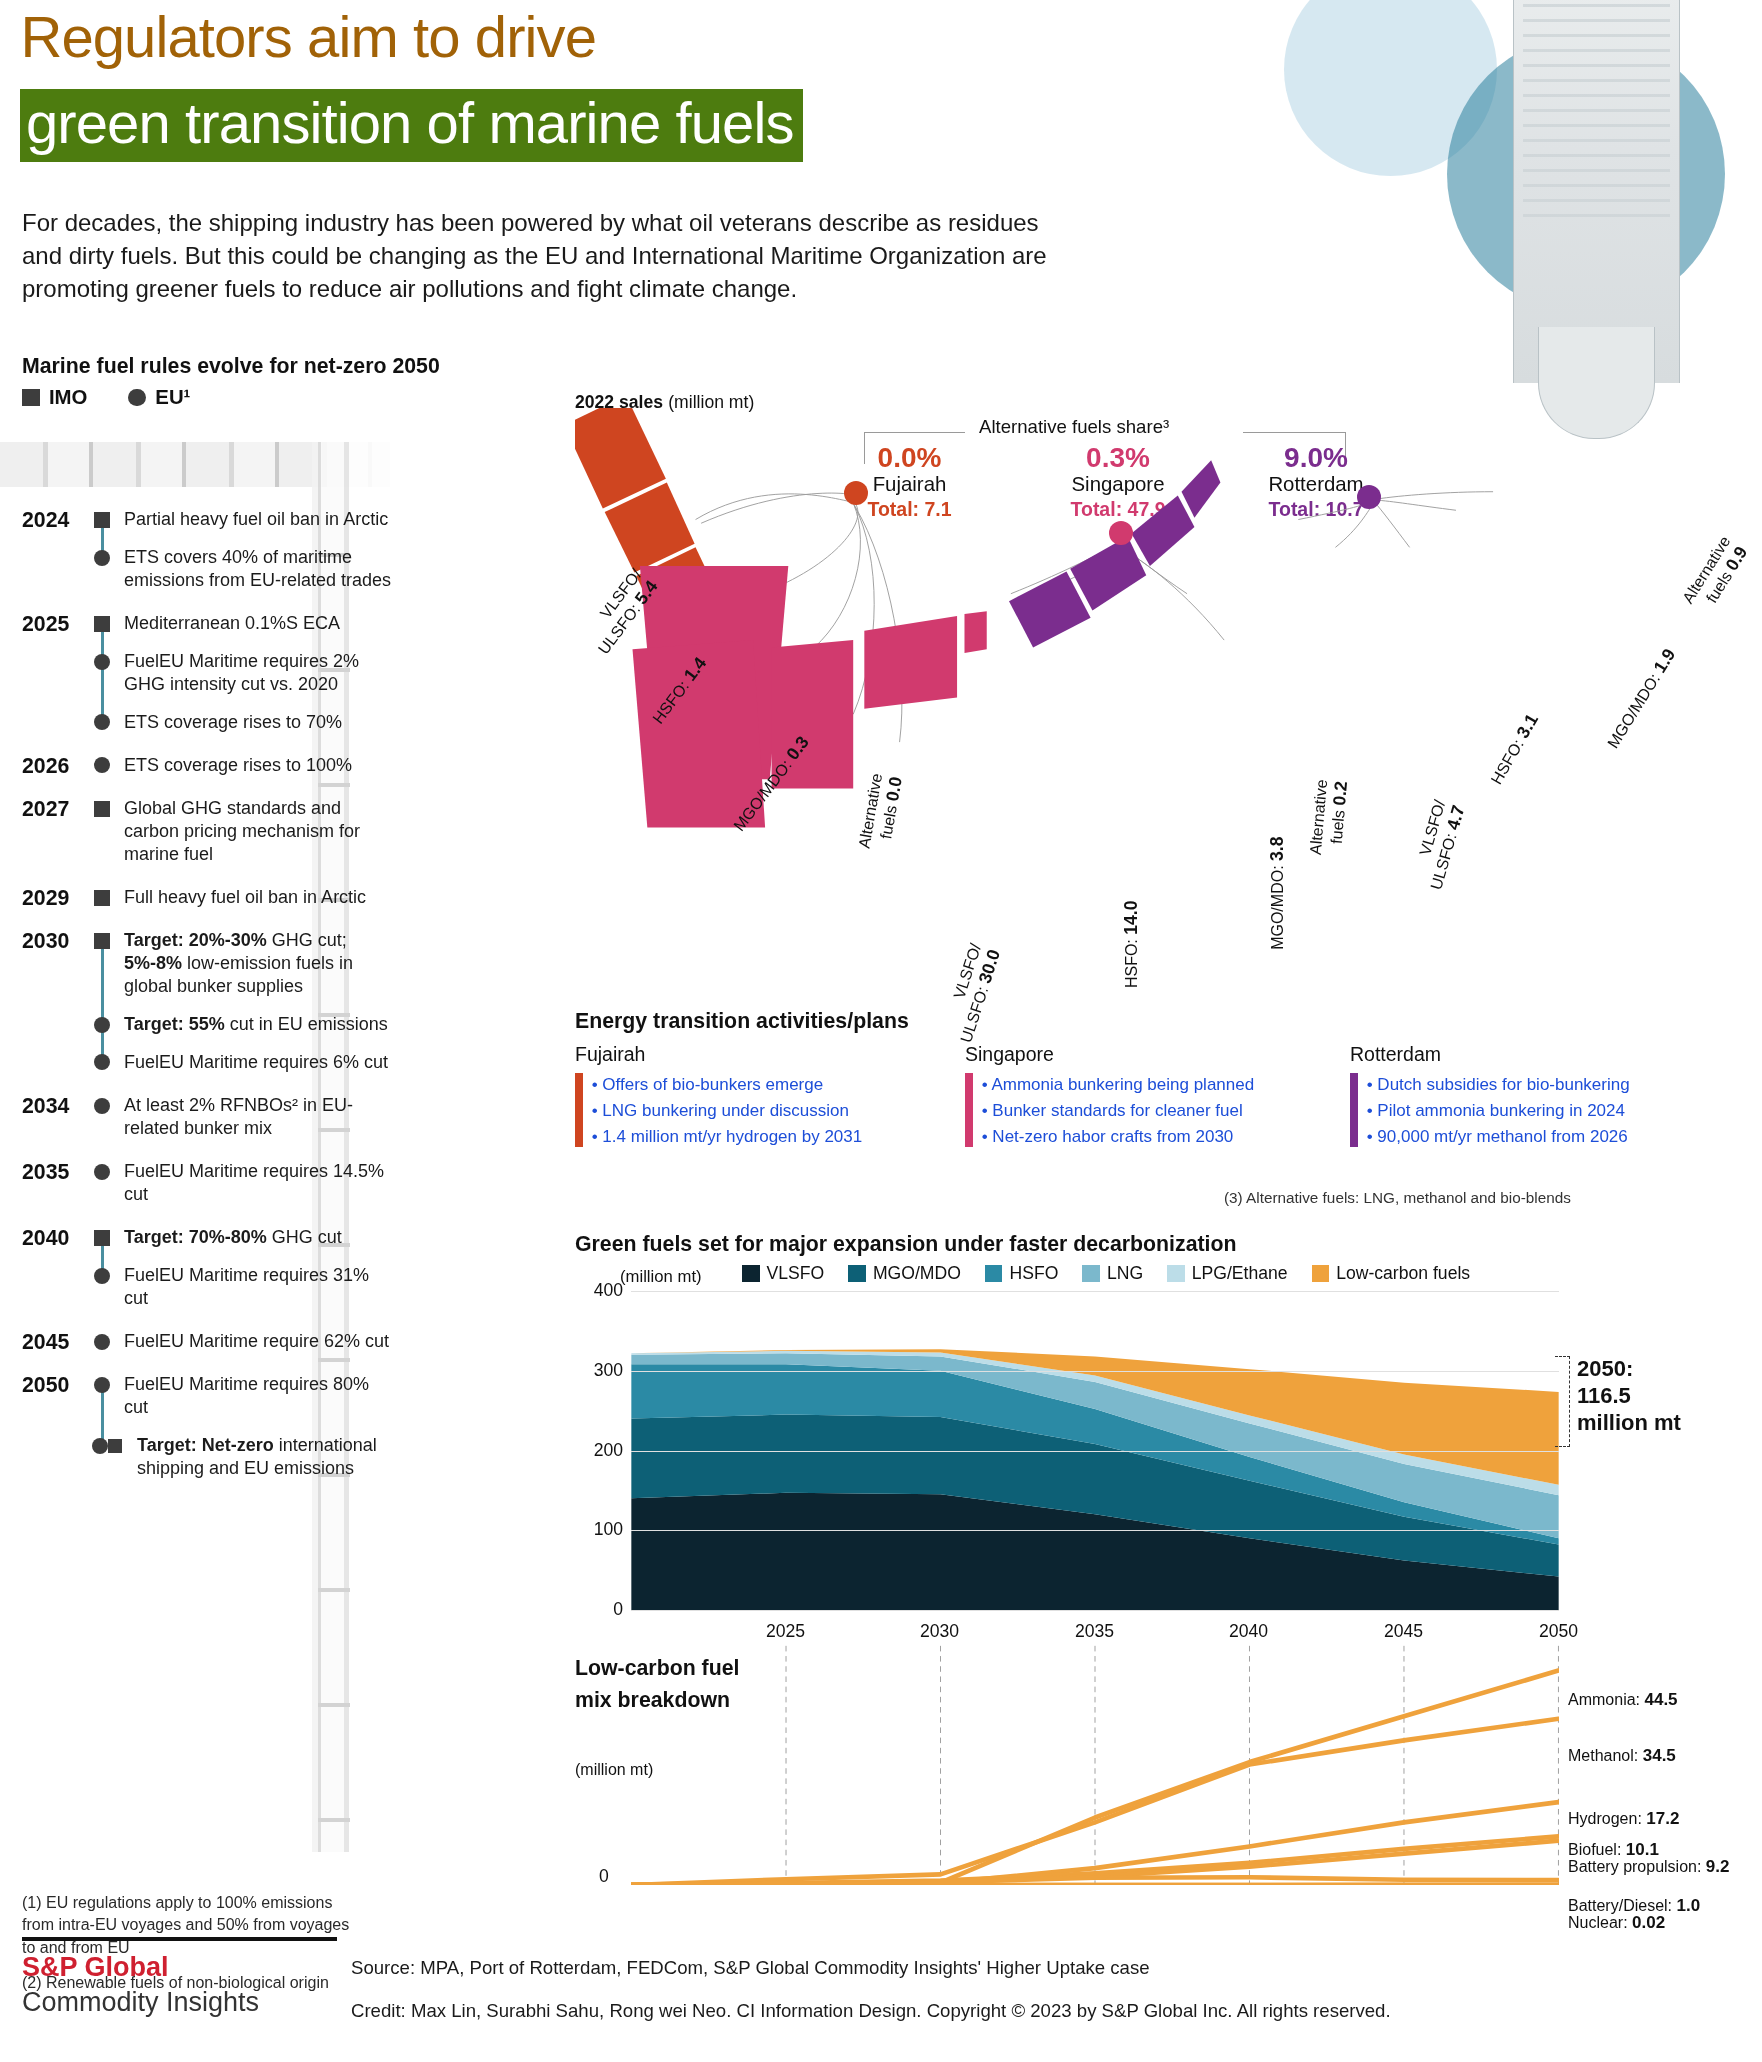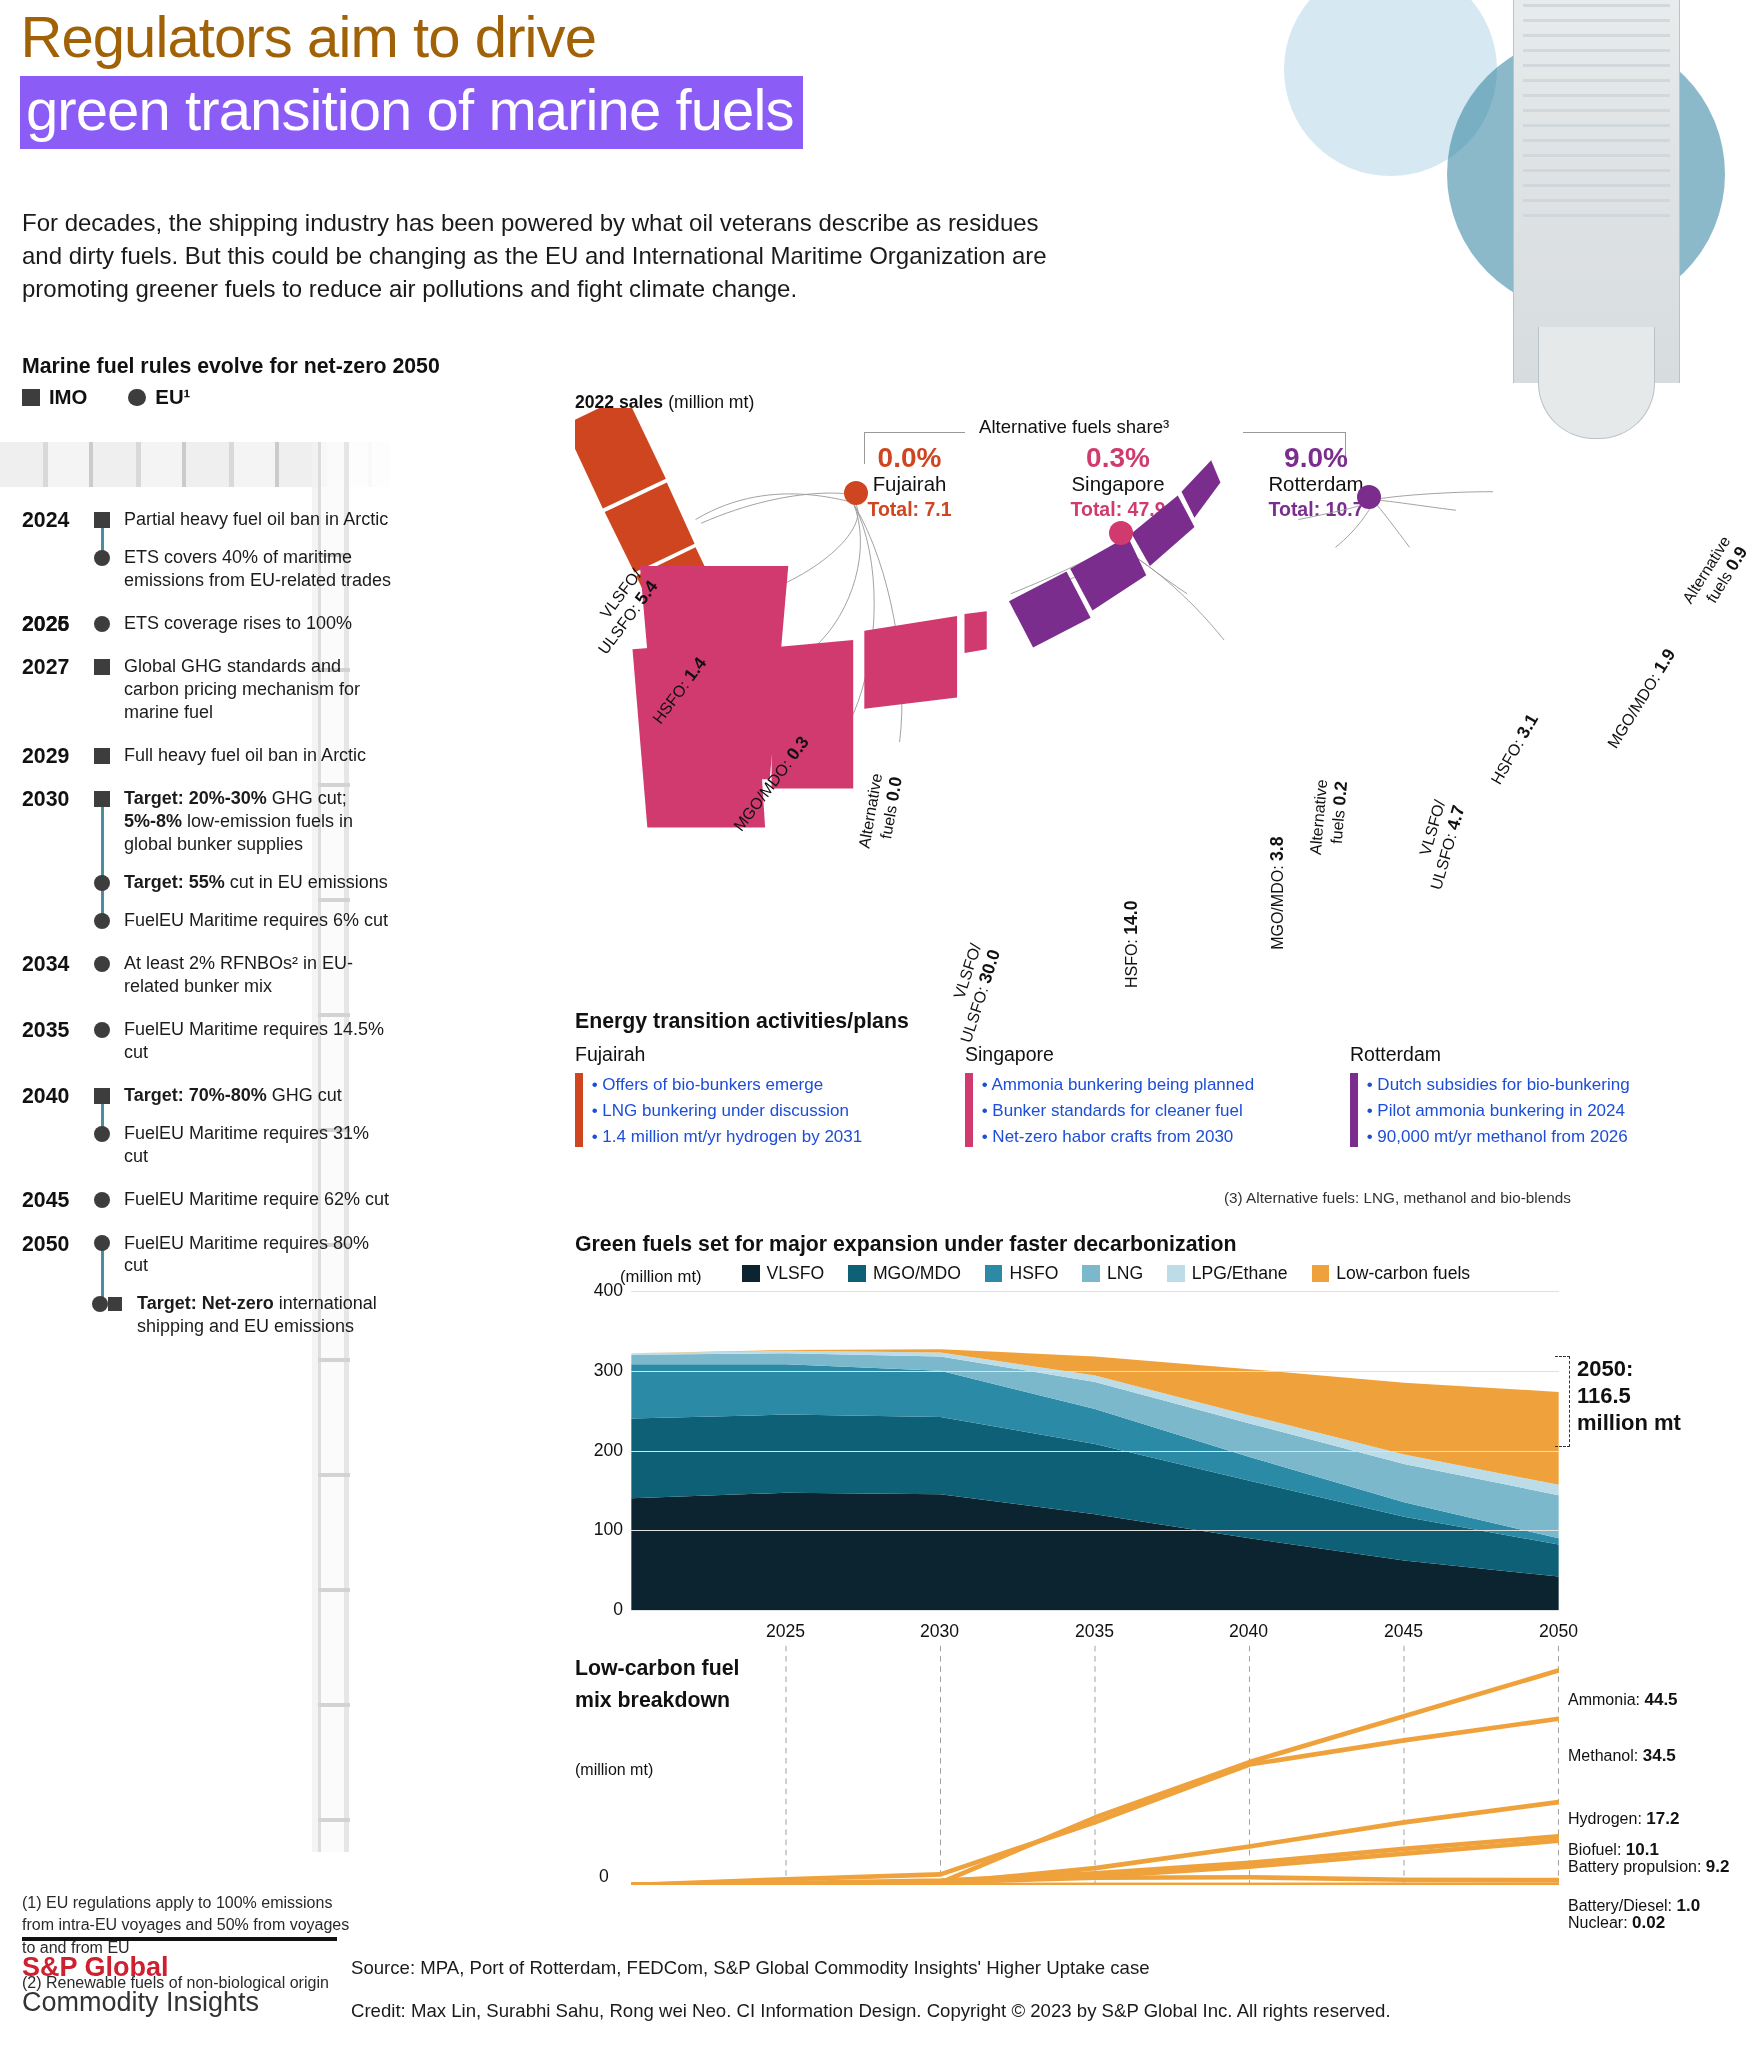--- a/index.html
+++ b/index.html
@@ -6,22 +6,22 @@
   body {
     width:1762px; height:2063px; background:#ffffff;
     font-family:"Liberation Sans", sans-serif; color:#111111;
     position:relative; overflow:hidden;
   }
   .page { position:relative; width:1762px; height:2063px; }
 
   
   .title-wrap { position:absolute; left:20.4px; top:7.4px; width:1141px; }
   .title-l1 { font-size:58px; font-weight:400; letter-spacing:-0.9px; line-height:1.05; color:#a16207; }
-  .title-l2 { display:inline-block; background:#8b5cf6; color:#fff; font-size:58px; font-weight:400;
-              letter-spacing:-0.9px; line-height:1.12; padding:1.9px 9.3px 5.6px 5.6px; margin-top:8px;}
+  .title-l2 { display:inline-block; background:#4d7c0f; color:#fff; font-size:58px; font-weight:400;
+              letter-spacing:-0.9px; line-height:1.12; padding:1.9px 9.3px 5.6px 5.6px; margin-top:21px;}
   .standfirst { position:absolute; left:22px; top:206px; width:1048px; font-size:24px;
                 line-height:1.38; color:#1a1a1a; font-weight:400; }
 
   
   .deco { position:absolute; right:0; top:0; width:482px; height:519px; overflow:hidden; }
   .circ1 { position:absolute; right:265px; top:-37px; width:213px; height:213px; border-radius:50%;
            background:#cfe4ee; opacity:.85; }
   .circ2 { position:absolute; right:37px; top:35px; width:278px; height:278px; border-radius:50%;
            background:#2b7f9c; opacity:.55; }
   .ship { position:absolute; right:82px; top:-7.4px; width:167px; height:390px;
@@ -177,20 +177,26 @@
       <div class="tl-group">
         <div class="tl-year">2024</div>
         <div class="tl-items">
           <div class="tl-connector" style="top: 9.3px; height: 44px;"></div>
           <div class="tl-item"><span class="mk"></span><span>Partial heavy fuel oil ban in Arctic</span></div>
           <div class="tl-item"><span class="mk round"></span><span>ETS covers 40% of maritime emissions from EU-related trades</span></div>
         </div>
       </div>
       <div class="tl-group">
         <div class="tl-year">2025</div>
+        <div class="tl-items">
+          <div class="tl-connector" style="top: 9.3px; height: 104px;"></div>
+          <div class="tl-item"><span class="mk"></span><span>Mediterranean 0.1%S ECA</span></div>
+          <div class="tl-item"><span class="mk round"></span><span>FuelEU Maritime requires 2% GHG intensity cut vs. 2020</span></div>
+          <div class="tl-item"><span class="mk round"></span><span>ETS coverage rises to 70%</span></div>
+        </div>
       </div>
       <div class="tl-group">
         <div class="tl-year">2026</div>
         <div class="tl-items">
           <div class="tl-item"><span class="mk round"></span><span>ETS coverage rises to 100%</span></div>
         </div>
       </div>
       <div class="tl-group">
         <div class="tl-year">2027</div>
         <div class="tl-items">

